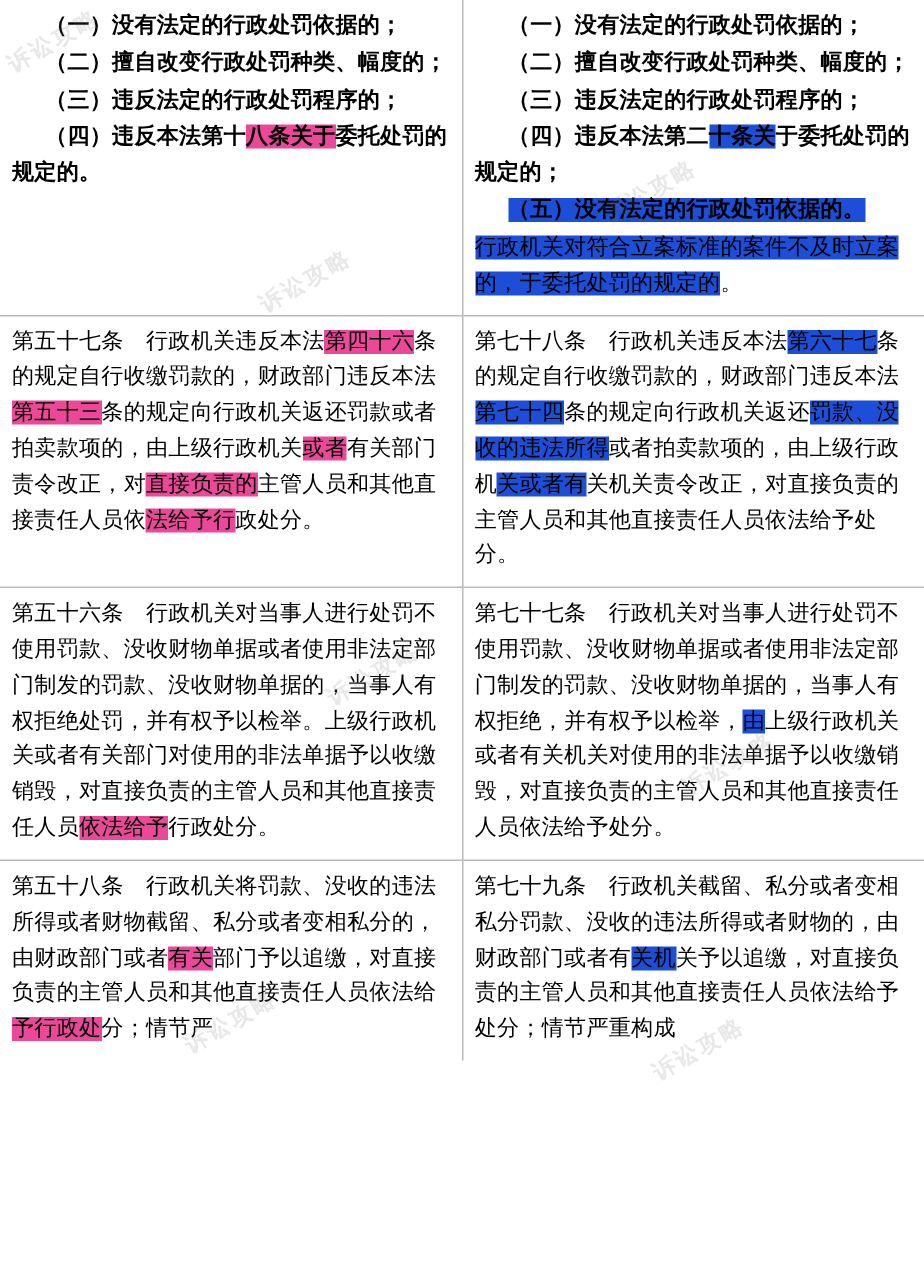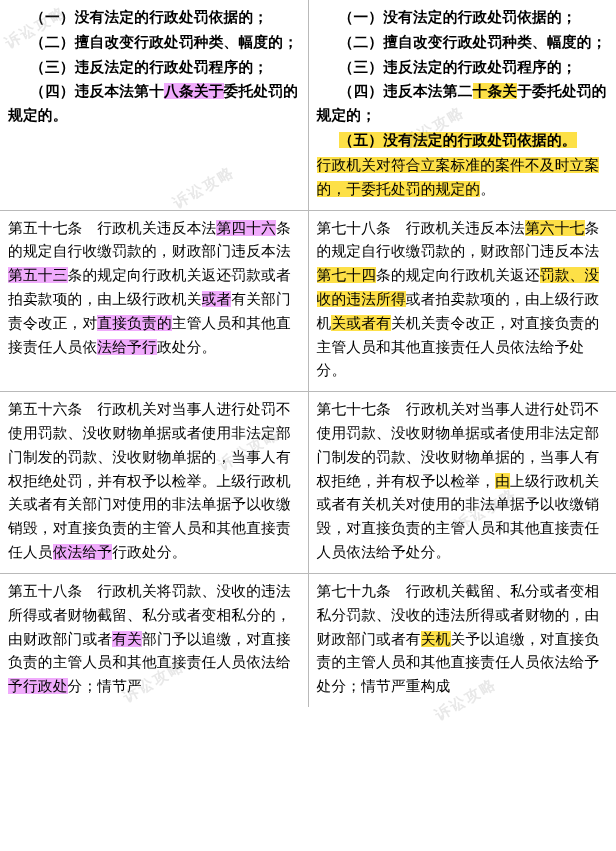--- a/index.html
+++ b/index.html
@@ -33,22 +33,22 @@
     padding: 6px 8px 8px 8px;
     font-size: 14.7px;
     line-height: 1.62;
     letter-spacing: 0.2px;
   }
   table.cmp td:last-child { border-right: none; }
   table.cmp tr:last-child td { border-bottom: none; }
   .p { margin: 0; text-indent: 0; }
   .p + .p { margin-top: 1px; }
   .ind { text-indent: 1.5em; font-weight: bold; }
-  .hl-y { background: #fde047; }
-  .hl-g { background: #f0abfc; }
+  .hl-y { background: #1d4ed8; }
+  .hl-g { background: #ec4899; }
   .wm {
     position: absolute;
     color: rgba(120,120,120,0.17);
     font-size: 15px;
     font-family: "Liberation Sans", sans-serif;
     white-space: nowrap;
     transform: rotate(-30deg);
     transform-origin: center;
     pointer-events: none;
     letter-spacing: 2px;

